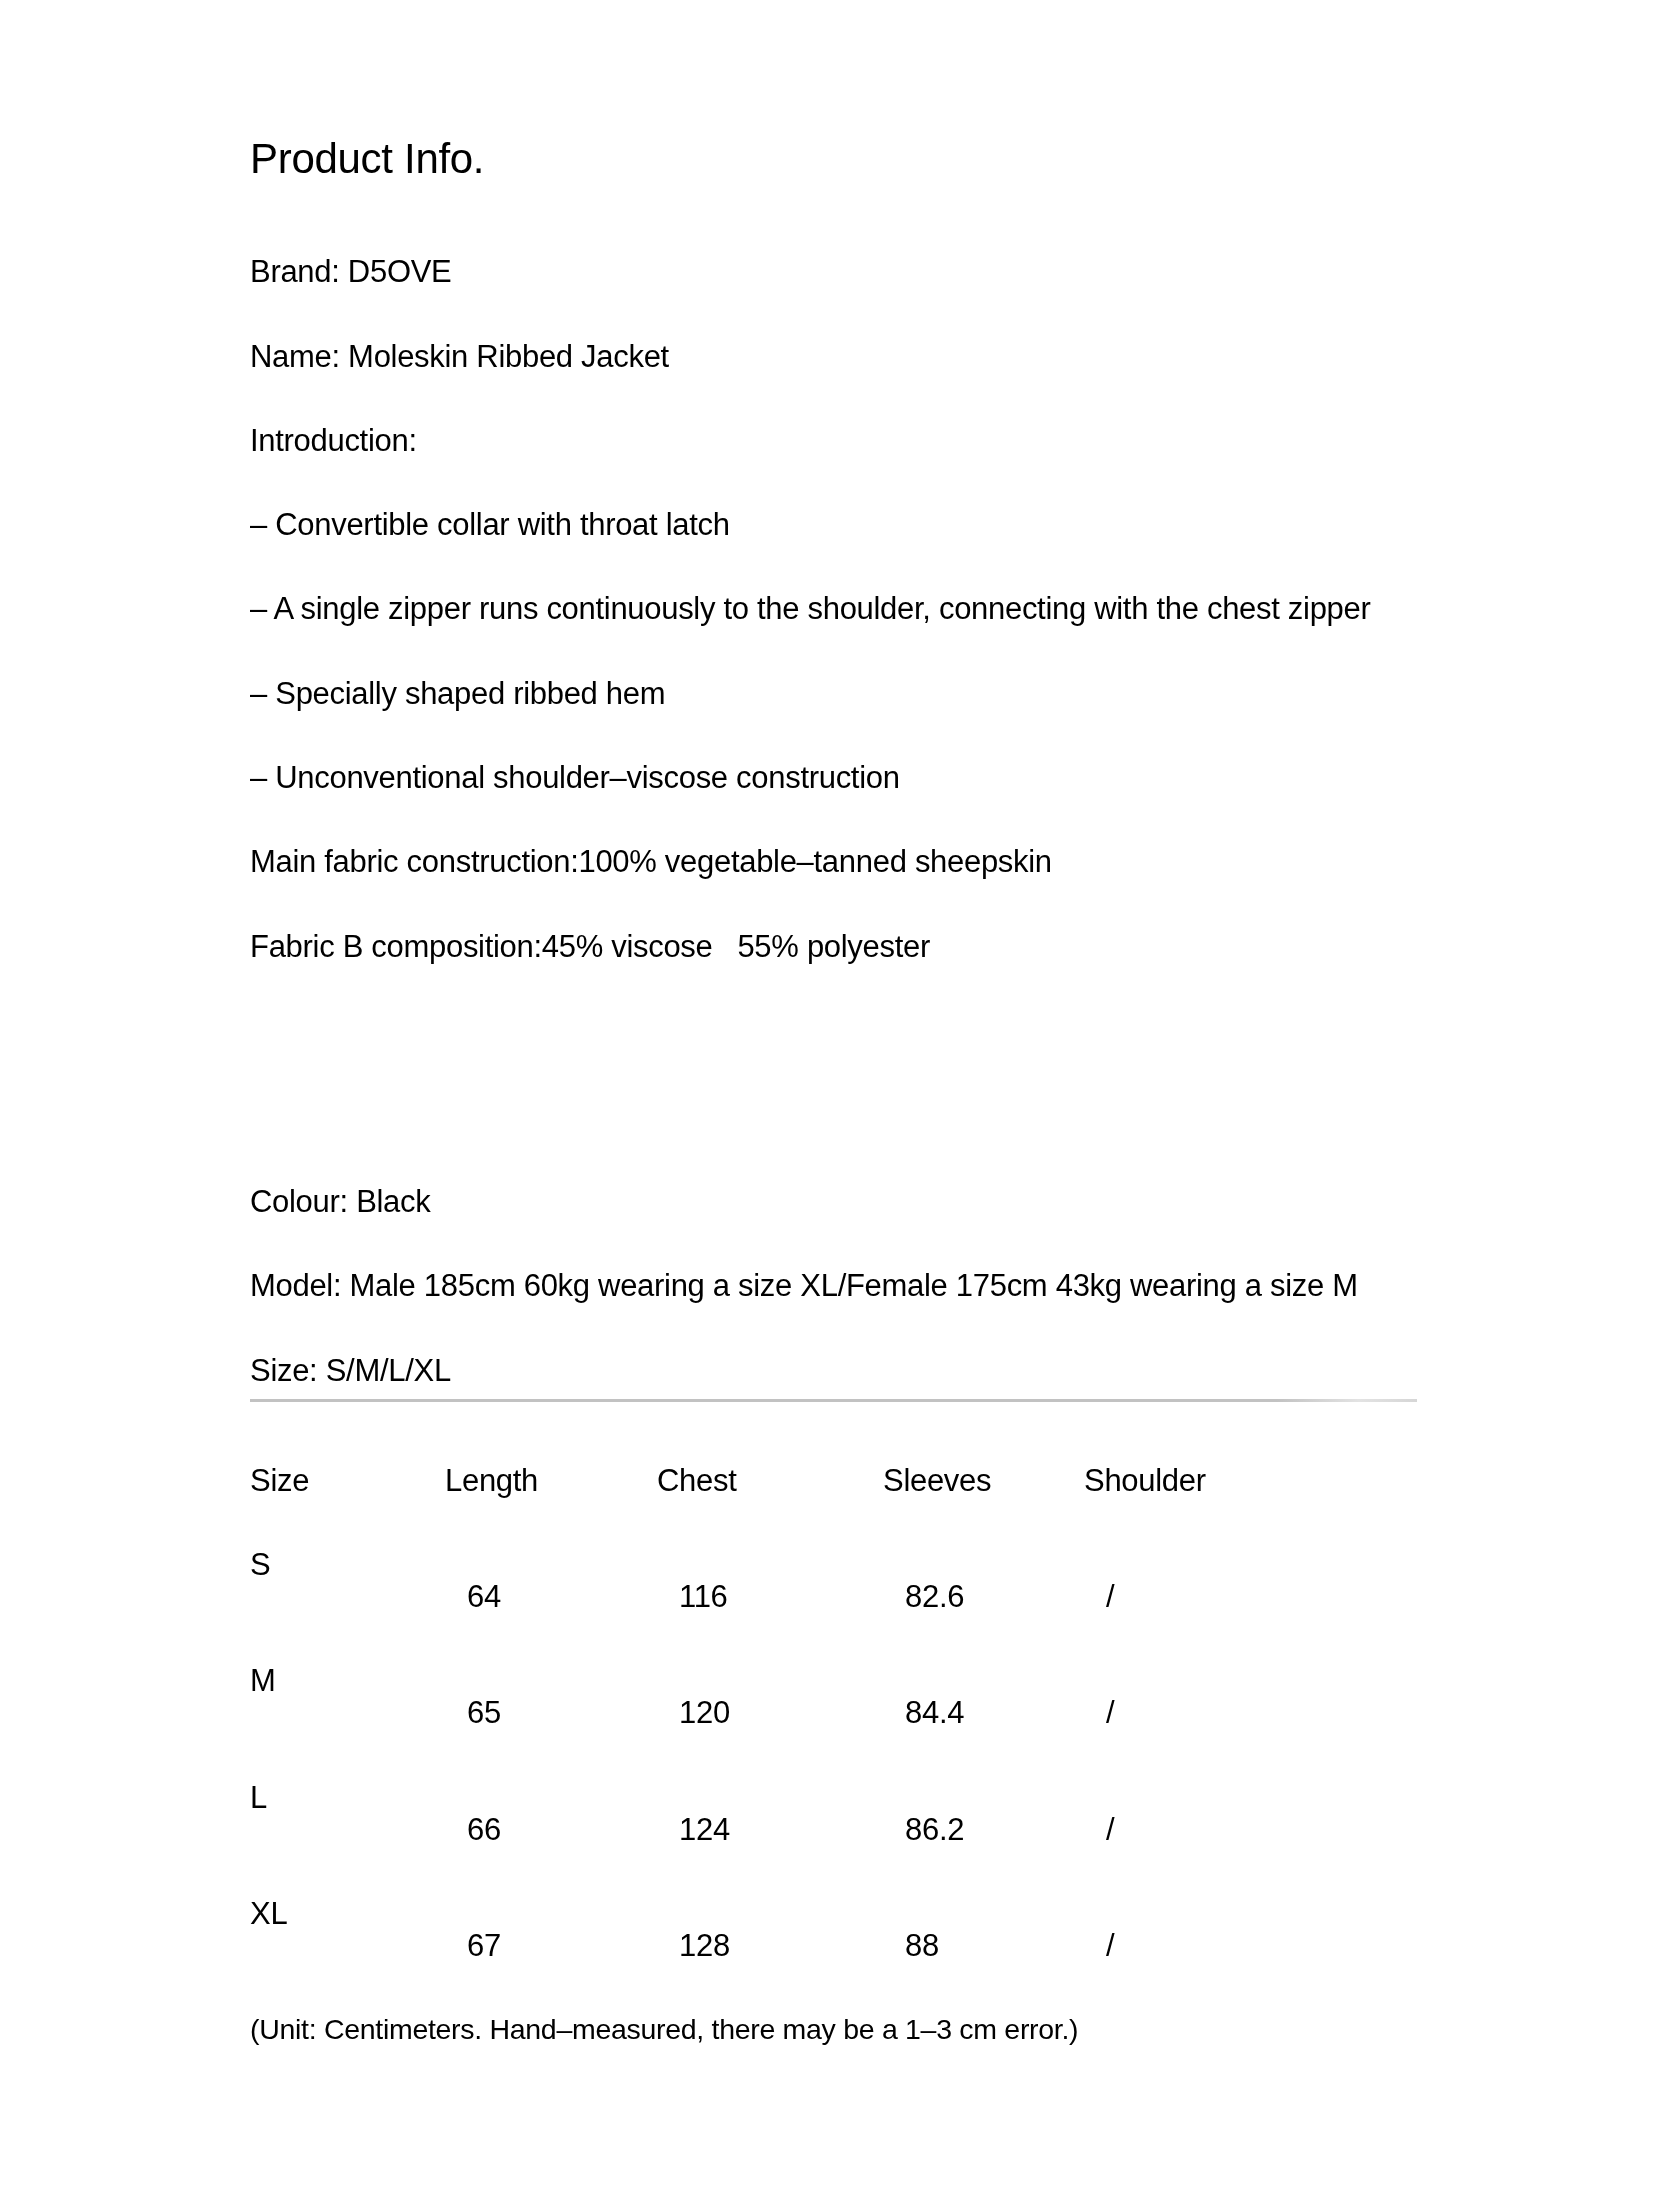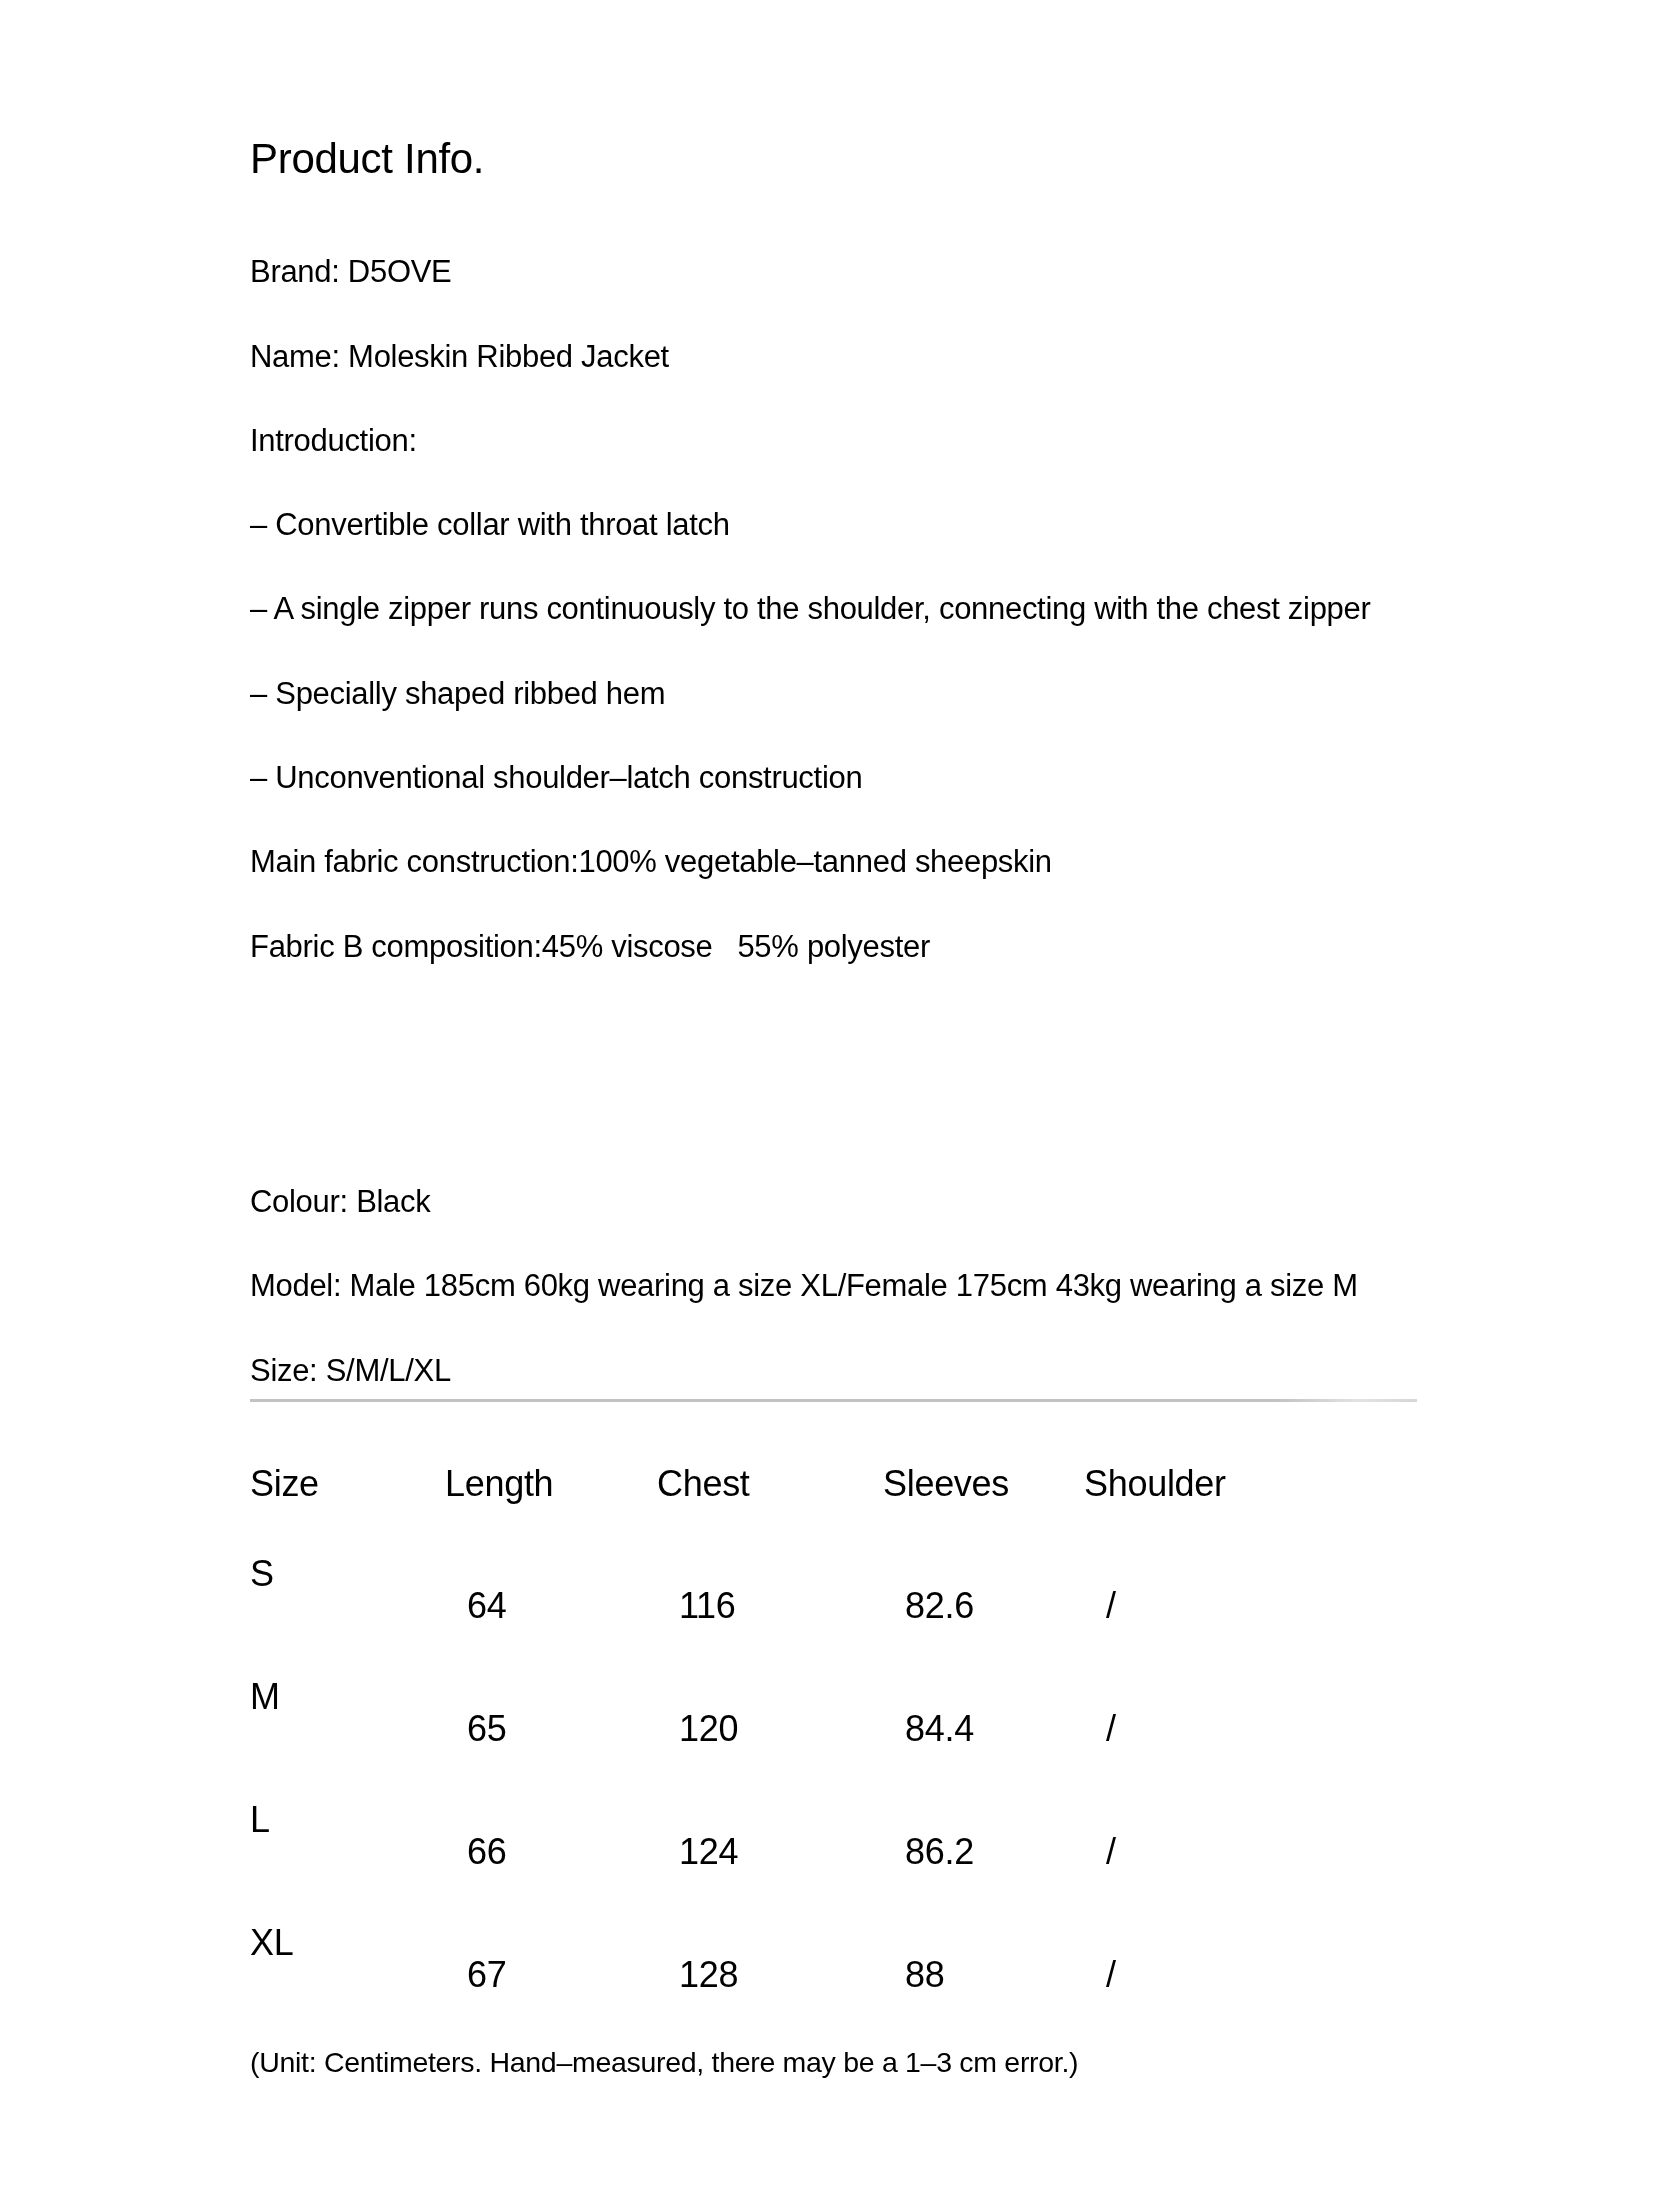--- a/index.html
+++ b/index.html
@@ -43,21 +43,21 @@
   .rule {
     width: 1167px;
     height: 2.8px;
     background: linear-gradient(to right, #c2c2c2 0%, #c2c2c2 88%, #e3e3e3 95%, #d6d6d6 100%);
     margin: 0 0 59px 0;
   }
   .size-table {
     display: grid;
     grid-template-columns: 195px 212px 226px 201px 1fr;
     row-gap: 44px;
-    font-size: 36px;
+    font-size: 31px;
     line-height: 1.3;
     letter-spacing: -0.3px;
   }
   .size-table .cell {
     white-space: pre-wrap;
   }
   .size-table .indent {
     padding-left: 22px;
     margin-top: 32px;
   }
@@ -77,21 +77,21 @@
 
     <h1 class="doc-title">Product Info.</h1>
 
     <p class="para">Brand: D5OVE</p>
     <p class="para">Name: Moleskin Ribbed Jacket</p>
     <p class="para">Introduction:</p>
 
     <p class="para">– Convertible collar with throat latch</p>
     <p class="para">– A single zipper runs continuously to the shoulder, connecting with the chest zipper</p>
     <p class="para">– Specially shaped ribbed hem</p>
-    <p class="para">– Unconventional shoulder–latch construction</p>
+    <p class="para">– Unconventional shoulder–viscose construction</p>
 
     <p class="para">Main fabric construction:100% vegetable–tanned sheepskin</p>
     <p class="para">Fabric B composition:45% viscose   55% polyester</p>
 
     <div class="spacer"></div>
 
     <p class="para">Colour: Black</p>
     <p class="para">Model: Male 185cm 60kg wearing a size XL/Female 175cm 43kg wearing a size M</p>
     <p class="para" style="margin-bottom:8px;">Size: S/M/L/XL</p>
 

